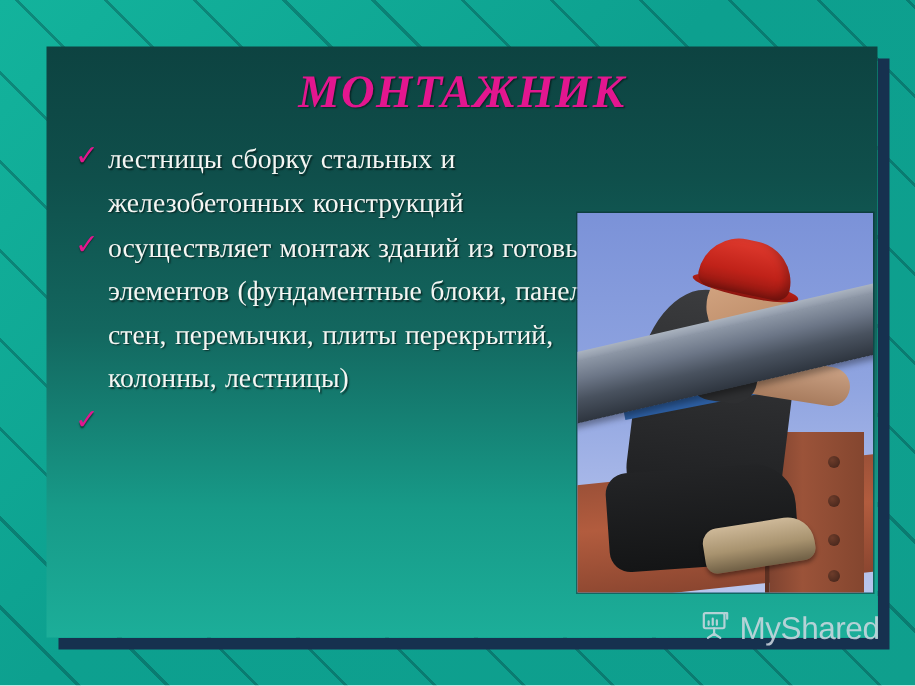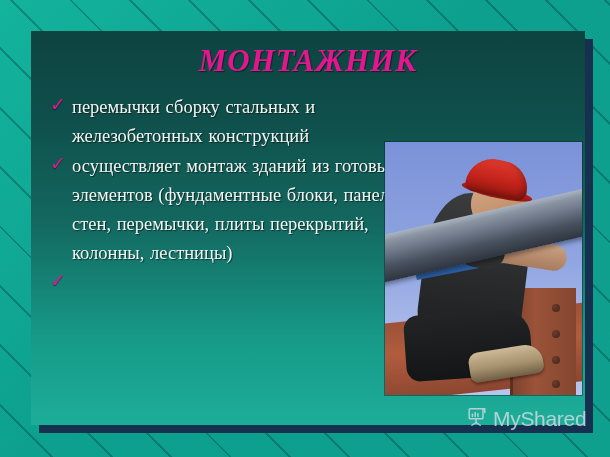--- a/index.html
+++ b/index.html
@@ -239,21 +239,21 @@
 <div id="slide">
 
   <div id="panel">
 
     <div id="title">МОНТАЖНИК</div>
 
     <div id="bullets">
 
       <div class="bullet">
         <span class="check">✓</span>
-        <span class="btext">перемычки сборку стальных и железобетонных конструкций</span>
+        <span class="btext">лестницы сборку стальных и железобетонных конструкций</span>
       </div>
 
       <div class="bullet">
         <span class="check">✓</span>
         <span class="btext">осуществляет монтаж зданий из готовых элементов (фундаментные блоки, панели стен, перемычки, плиты перекрытий, колонны, лестницы)</span>
       </div>
 
       <div class="bullet">
         <span class="check">✓</span>
       </div>

